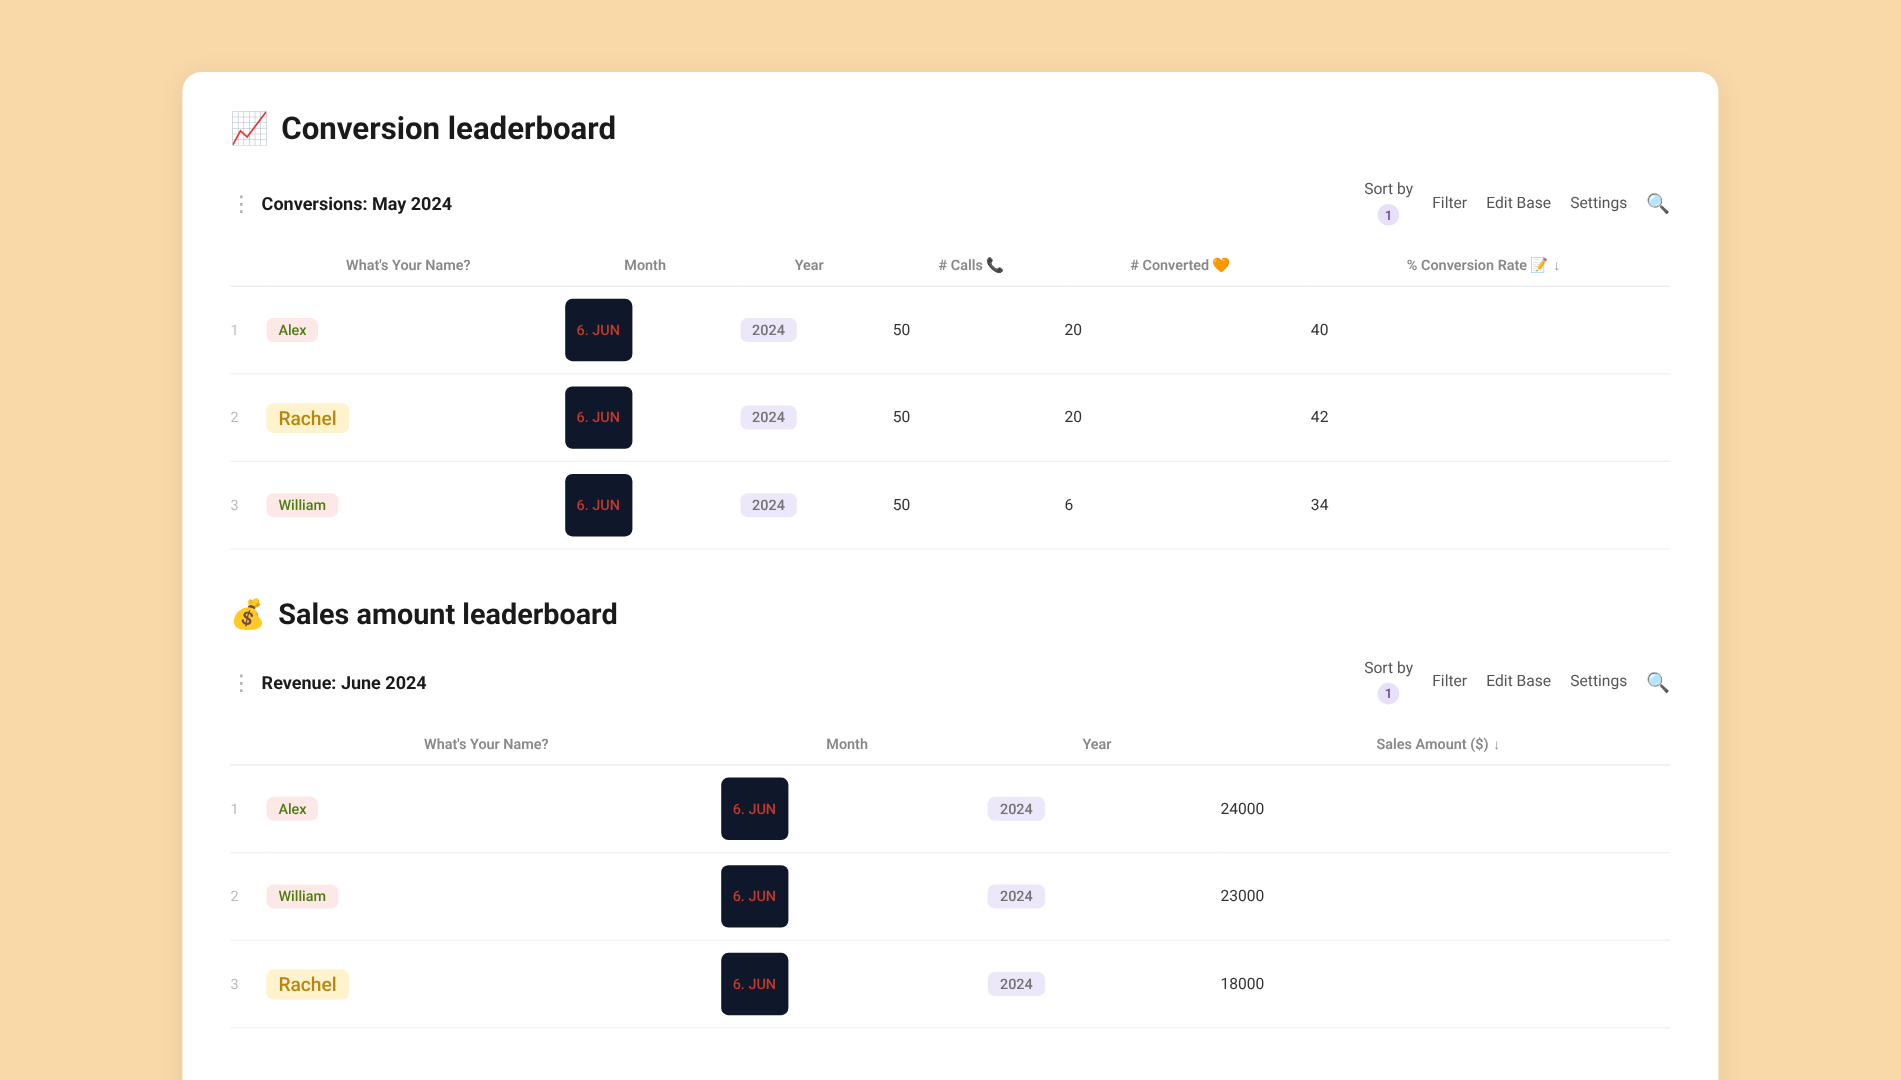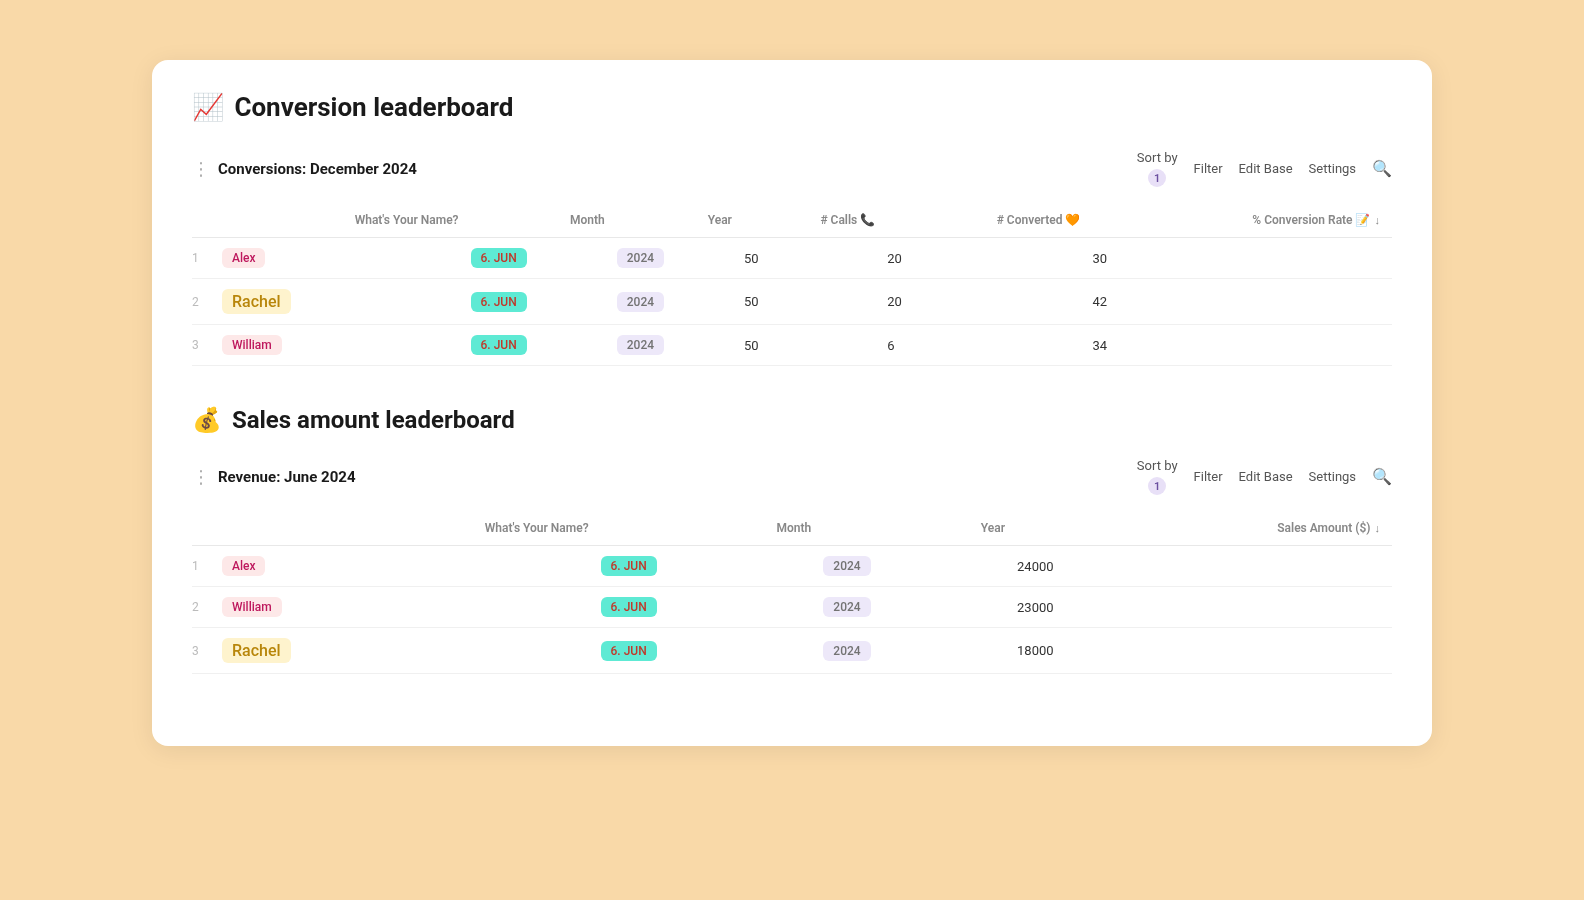--- a/index.html
+++ b/index.html
@@ -90,42 +90,42 @@
       width: 100%;
     }
     table {
       width: 100%;
       border-collapse: collapse;
     }
     thead tr {
       border-bottom: 1px solid #e8e8e8;
     }
     th {
-      text-align: right;
+      text-align: center;
       font-size: 12px;
       font-weight: 600;
       color: #888;
       padding: 10px 12px 10px 0;
       white-space: nowrap;
     }
     td {
       padding: 10px 12px 10px 0;
       font-size: 13px;
       color: #333;
       border-bottom: 1px solid #f0f0f0;
       vertical-align: middle;
     }
     .row-num {
       color: #bbb;
       font-size: 12px;
       width: 30px;
     }
     .tag-pink {
       background: #fde8e8;
-      color: #be185d;
+      color: #4d7c0f;
       border-radius: 6px;
       padding: 3px 10px;
       font-size: 12px;
       font-weight: 500;
       display: inline-block;
     }
     .tag-yellow {
       background: #fef3cd;
       color: #b8860b;
       border-radius: 6px;
@@ -137,24 +137,24 @@
     .tag-purple {
       background: #ede8f9;
       color: #737373;
       border-radius: 6px;
       padding: 3px 10px;
       font-size: 12px;
       font-weight: 500;
       display: inline-block;
     }
     .month-tag-orange {
-      background: #5eead4;
+      background: #0f172a;
       color: #c0392b;
       border-radius: 6px;
-      padding: 3px 10px;
+      padding: 19px 10px;
       font-size: 12px;
       font-weight: 500;
       display: inline-block;
     }
     .new-row {
       color: #bbb;
       font-size: 13px;
       padding: 10px 0;
       cursor: pointer;
     }
@@ -187,21 +187,21 @@
 
   <div class="section">
     <div class="page-title">
       <span>📈</span>
       <span>Conversion leaderboard</span>
     </div>
 
     <div class="section-header">
       <div class="section-title-area">
         <span class="section-menu-icon">⋮</span>
-        <span class="section-title">Conversions: December 2024</span>
+        <span class="section-title">Conversions: May 2024</span>
       </div>
       <div class="section-actions">
         <button class="action-btn">
           <span>Sort by</span>
           <span class="sort-badge">1</span>
         </button>
         <button class="action-btn">
           <span>Filter</span>
         </button>
         <button class="action-btn">
@@ -232,21 +232,21 @@
           </tr>
         </thead>
         <tbody id="conversion-tbody">
         <tr>
     <td class="row-num">1</td>
     <td><span class="tag-pink">Alex</span></td>
     <td><span class="month-tag-orange">6. JUN</span></td>
     <td><span class="tag-purple">2024</span></td>
     <td>50</td>
     <td>20</td>
-    <td>30</td>
+    <td>40</td>
   </tr>
             <tr>
     <td class="row-num">2</td>
     <td><span class="tag-yellow">Rachel</span></td>
     <td><span class="month-tag-orange">6. JUN</span></td>
     <td><span class="tag-purple">2024</span></td>
     <td>50</td>
     <td>20</td>
     <td>42</td>
   </tr>

